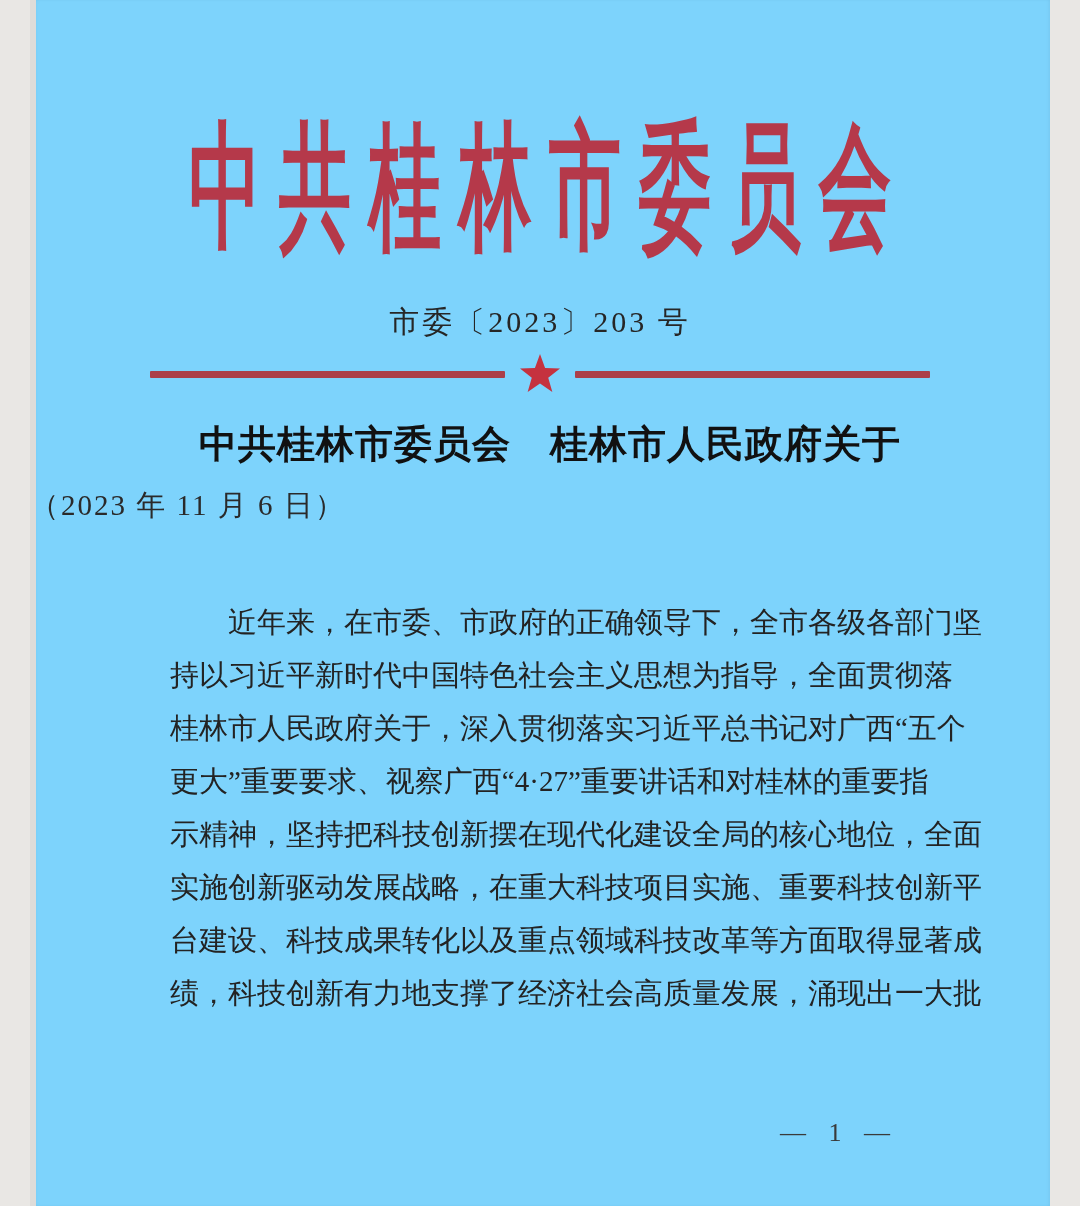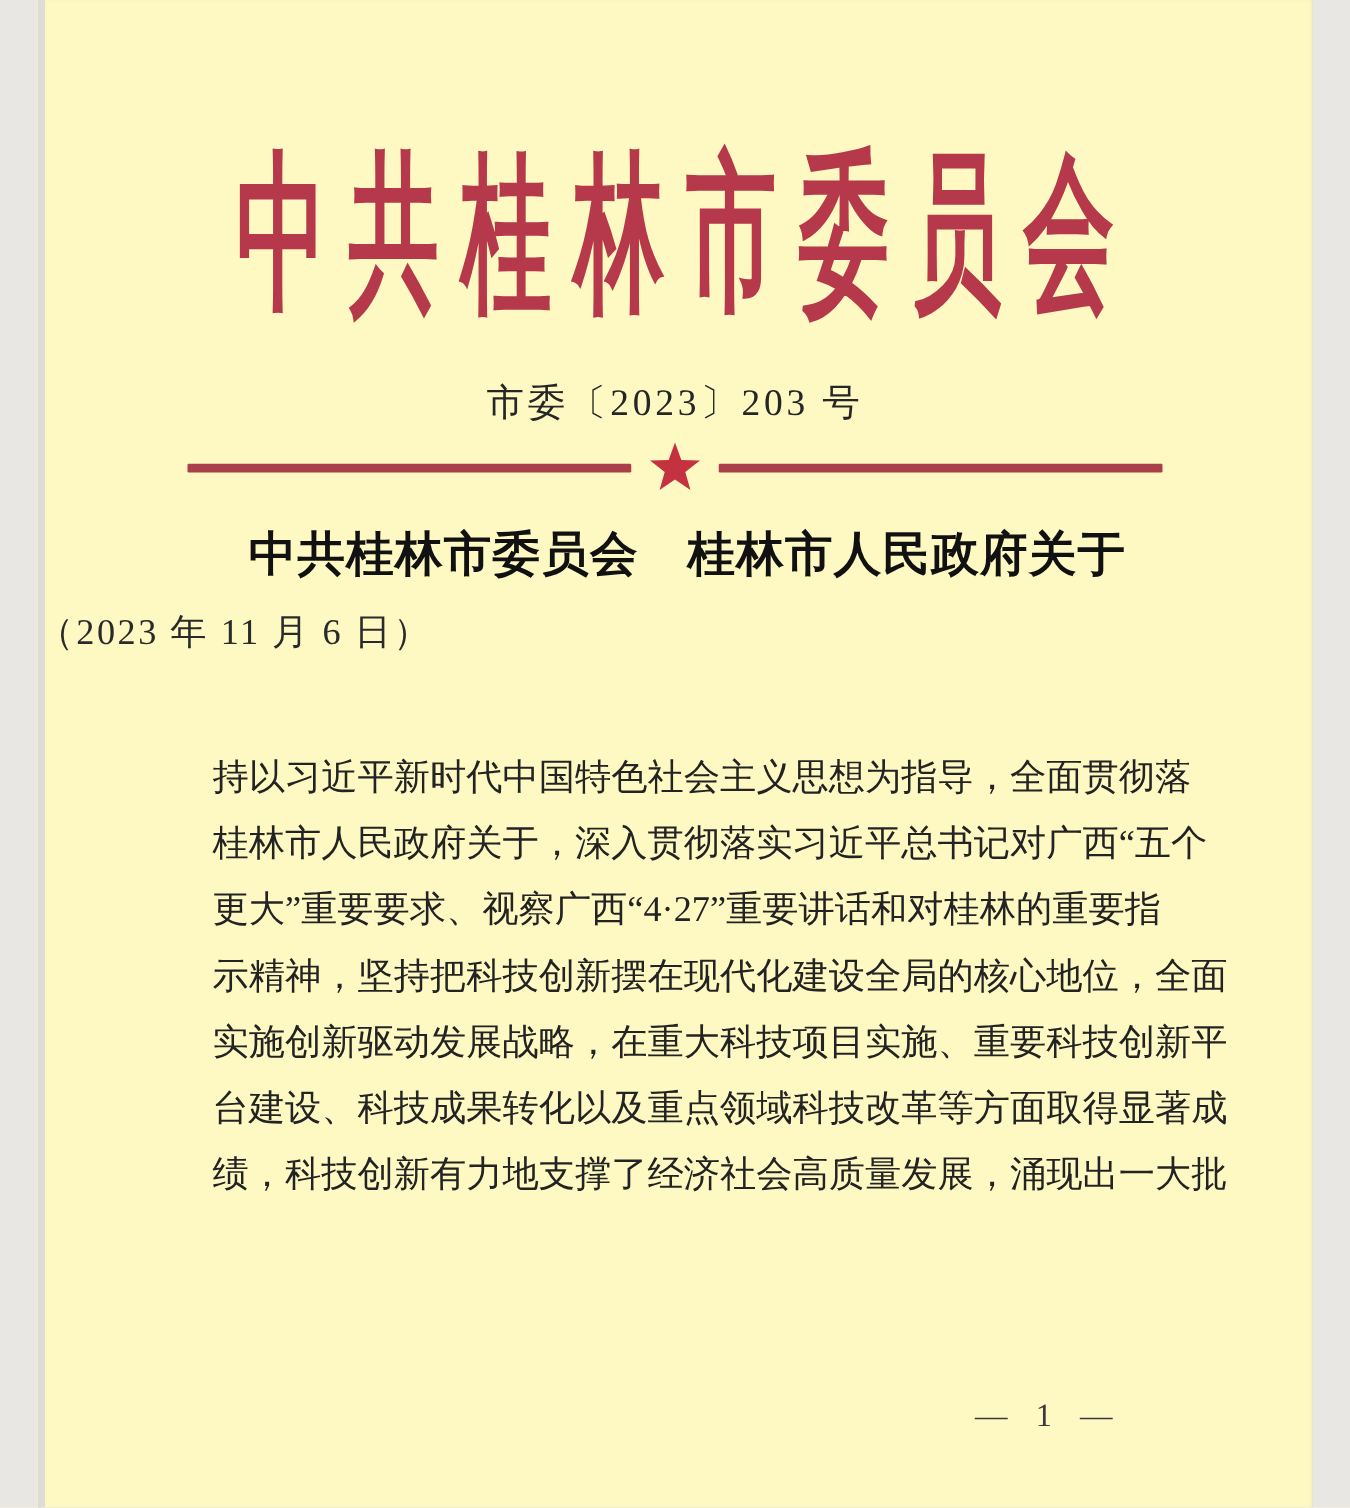--- a/index.html
+++ b/index.html
@@ -5,21 +5,21 @@
   html, body {
     margin: 0;
     padding: 0;
     background: #e9e7e4;
   }
   .page {
     position: relative;
     width: 1020px;
     height: 1206px;
     margin: 0 auto;
-    background: #fef9c3;
+    background: #7dd3fc;
     overflow: hidden;
     font-family: "Liberation Serif", "DejaVu Serif", serif;
     color: #1e1e1e;
     box-shadow: inset 6px 0 6px -4px rgba(0,0,0,0.18), inset -3px 0 4px -3px rgba(0,0,0,0.08);
   }
   
   .scan-edge {
     position: absolute;
     left: 0; top: 0; bottom: 0;
     width: 6px;
@@ -137,20 +137,21 @@
     <div class="rule" style="background:#ab3f49"></div>
   </div>
 
   <div class="doc-title">
     <div>中共桂林市委员会　桂林市人民政府关于</div>
   </div>
 
   <div class="doc-date">（2023 年 11 月 6 日）</div>
 
   <div class="body-text">
+    <div class="body-line indent">近年来，在市委、市政府的正确领导下，全市各级各部门坚</div>
     <div class="body-line">持以习近平新时代中国特色社会主义思想为指导，全面贯彻落</div>
     <div class="body-line">桂林市人民政府关于，深入贯彻落实习近平总书记对广西“五个</div>
     <div class="body-line">更大”重要要求、视察广西“4·27”重要讲话和对桂林的重要指</div>
     <div class="body-line">示精神，坚持把科技创新摆在现代化建设全局的核心地位，全面</div>
     <div class="body-line">实施创新驱动发展战略，在重大科技项目实施、重要科技创新平</div>
     <div class="body-line">台建设、科技成果转化以及重点领域科技改革等方面取得显著成</div>
     <div class="body-line">绩，科技创新有力地支撑了经济社会高质量发展，涌现出一大批</div>
   </div>
 
   <div class="page-number">— 1 —</div>

